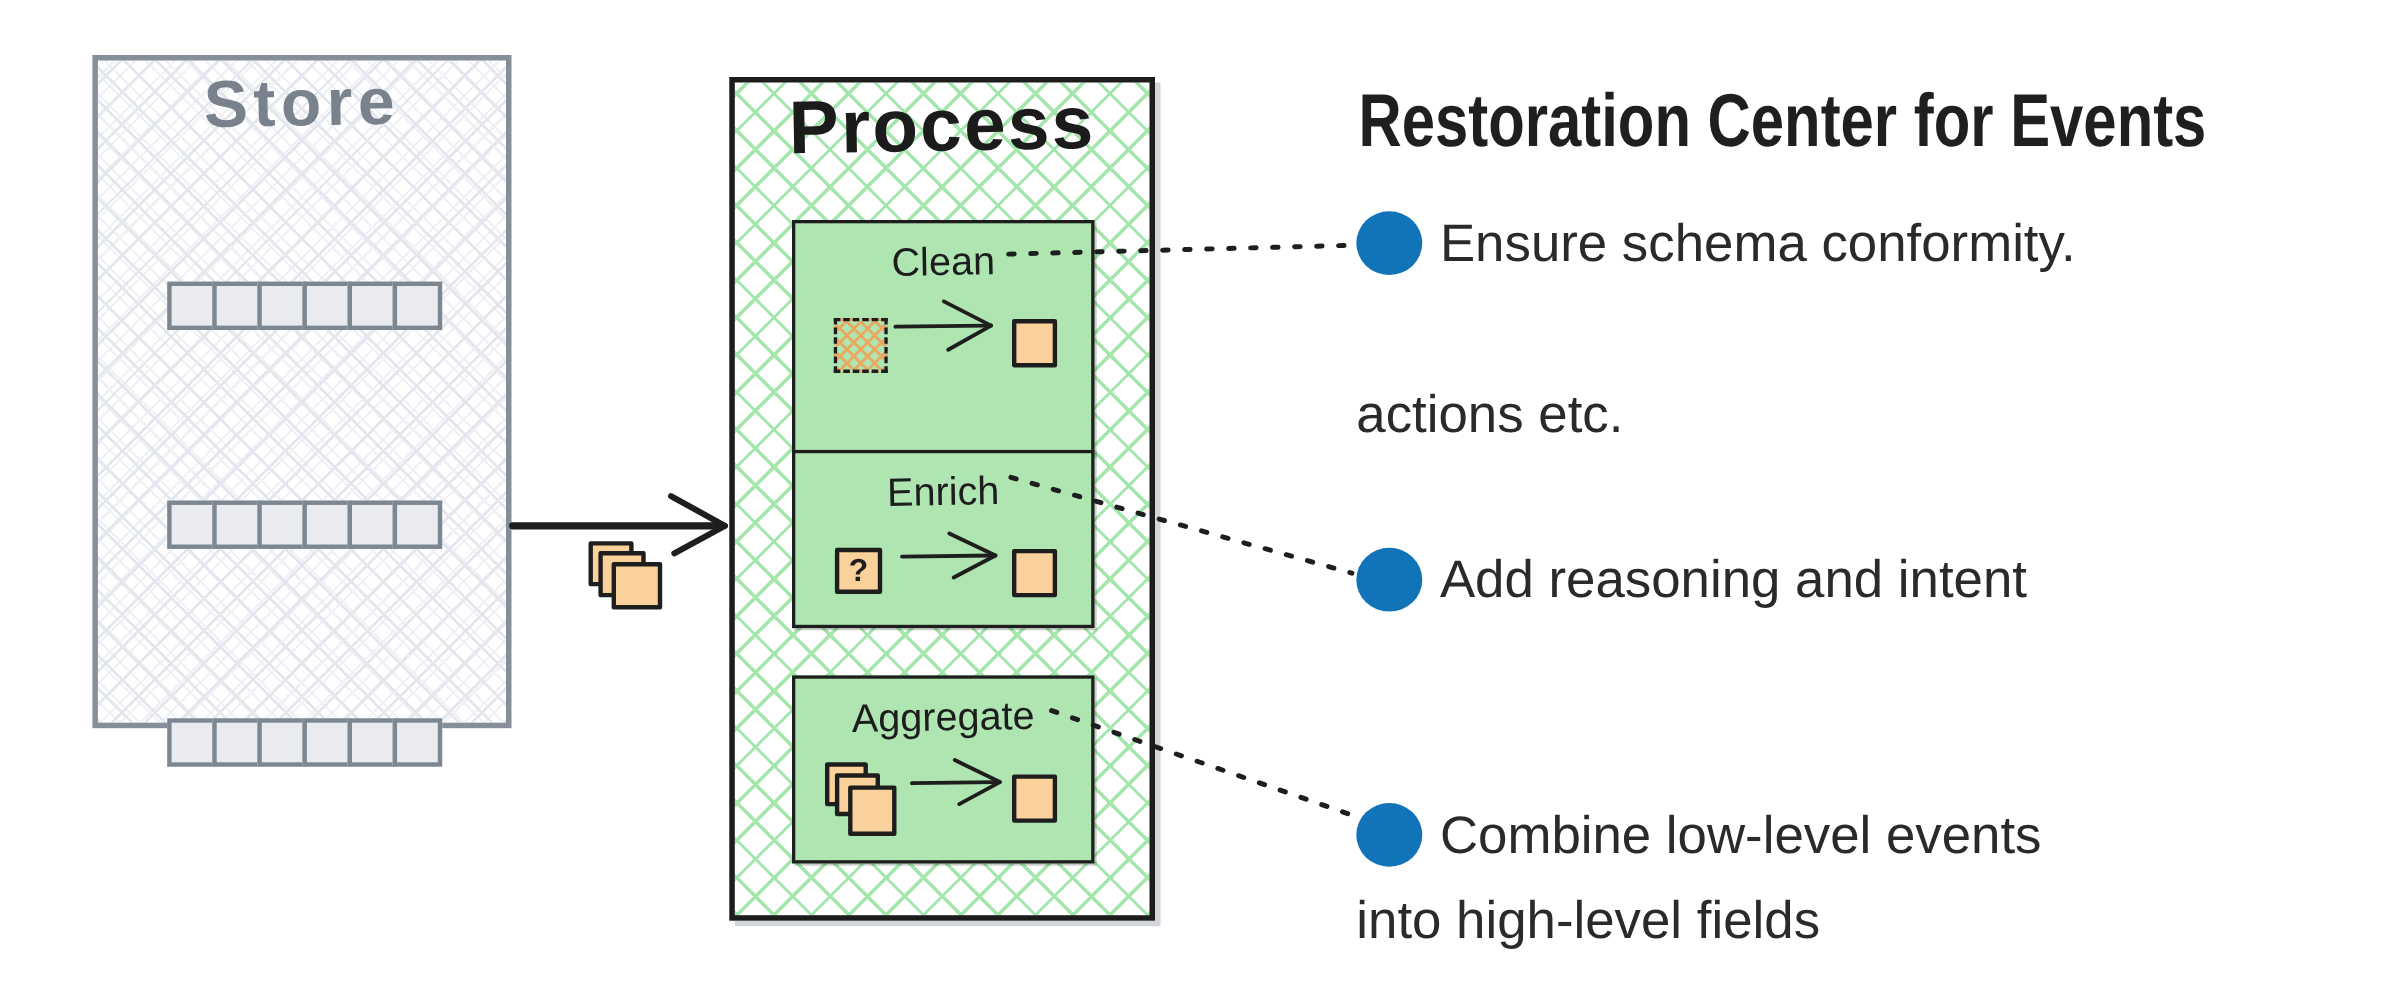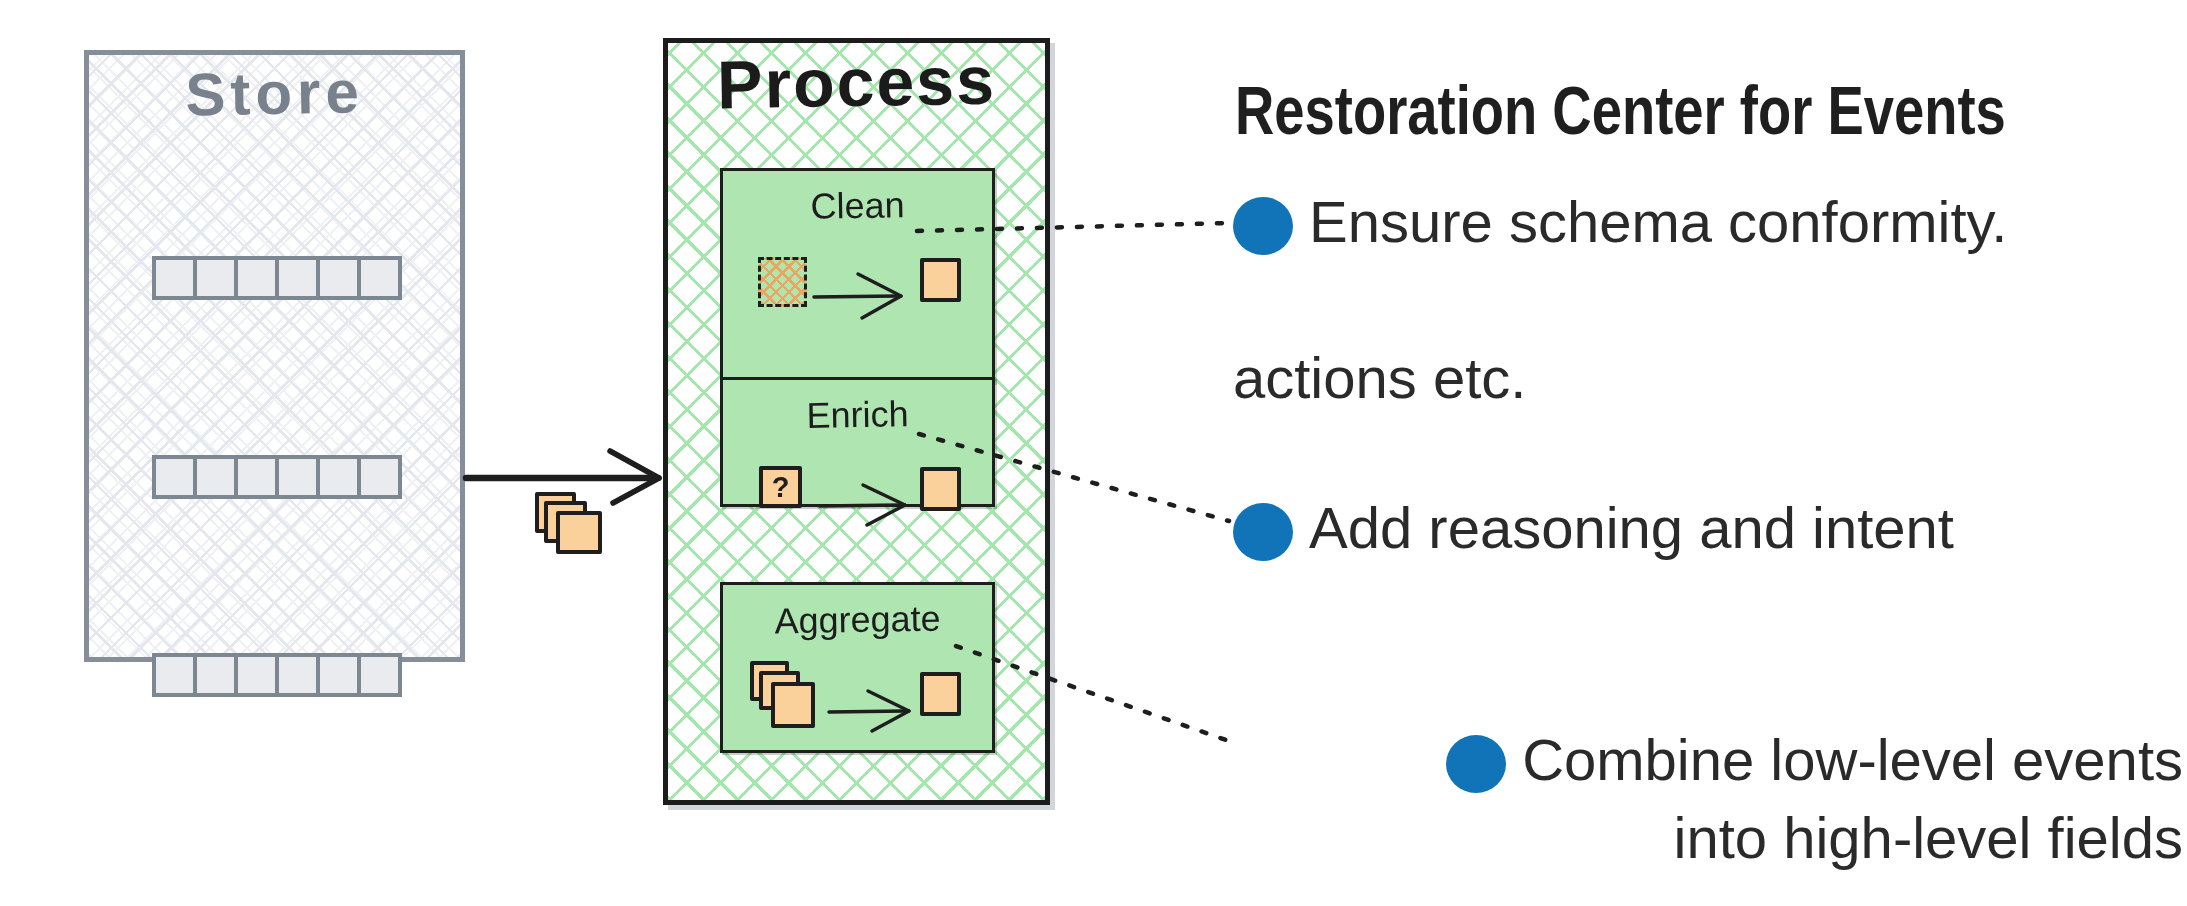--- a/index.html
+++ b/index.html
@@ -25,39 +25,39 @@
   .cell-row { position:absolute; left:63px; display:flex; }
   .cell {
     width:45px; height:44px; box-sizing:border-box;
     background:#e9ebef; border:4px solid #7d8791;
   }
   .cell + .cell { margin-left:-4px; }
   .row1 { top:201px; } .row2 { top:400px; } .row3 { top:598px; }
 
   
   .process-box {
-    position:absolute; left:663px; top:38px; width:387px; height:767px;
+    position:absolute; left:663px; top:70px; width:387px; height:767px;
     box-sizing:border-box; border:5px solid #1c1c1c; background-color:#ffffff;
     background-image:
       repeating-linear-gradient(45deg, #a3e7ac 0 3px, transparent 3px 24px),
       repeating-linear-gradient(-45deg, #a3e7ac 0 3px, transparent 3px 24px);
     box-shadow:5px 5px 0 rgba(125,135,145,.35);
   }
   .process-title {
     position:absolute; left:0; top:0; width:100%; text-align:center;
     font-size:68px; font-weight:700; letter-spacing:2px; color:#1b1b1b;
     transform:rotate(-1deg);
   }
   .step-box {
     position:absolute; left:52px; width:275px; box-sizing:border-box;
     background:#aee5b1; border:3px solid #1e1e1e;
     box-shadow:2px 2px 0 rgba(40,60,45,.25);
   }
   .step-clean { top:125px; height:215px; }
-  .step-enrich { top:334px; height:130px; }
+  .step-enrich { top:334px; height:162px; }
   .step-aggregate { top:539px; height:171px;padding-left:48px; }
   .step-label {
     position:absolute; left:0; top:14px; width:100%; text-align:center;
     font-size:36px; font-weight:400; color:#1d1d1d; transform:rotate(-1deg);
   }
   .doc {
     position:absolute; box-sizing:border-box;
     background:#fbd19b; border:4px solid #1e1e1e; border-radius:2px;
   }
   .result-doc { left:197px; top:87px; width:41px; height:44px; }
@@ -86,23 +86,23 @@
 
   
   .panel-title {
     position:absolute; left:1235px; top:76px;
     font-size:68px; font-weight:700; line-height:1; color:#1f1f1f;
     transform:scaleX(0.80); transform-origin:left top; white-space:nowrap;
     letter-spacing:0px;
   }
   .bullet {
     position:absolute; left:1233px; width:950px;
-    font-size:58px; line-height:78px; color:#2a2a2a; white-space:nowrap;
-  }
-  .bullet-1 { top:183px; } .bullet-2 { top:489px; } .bullet-3 { top:721px;text-align:right; }
+    font-size:48px; line-height:78px; color:#2a2a2a; white-space:nowrap;
+  }
+  .bullet-1 { top:183px; } .bullet-2 { top:489px; } .bullet-3 { top:721px; }
   .dot {
     display:inline-block; width:60px; height:58px; border-radius:50%;
     background:#1173b8; vertical-align:-13px; margin-right:16px;
   }
 </style>
 </head>
 <body>
 
 <div class="canvas">
 

